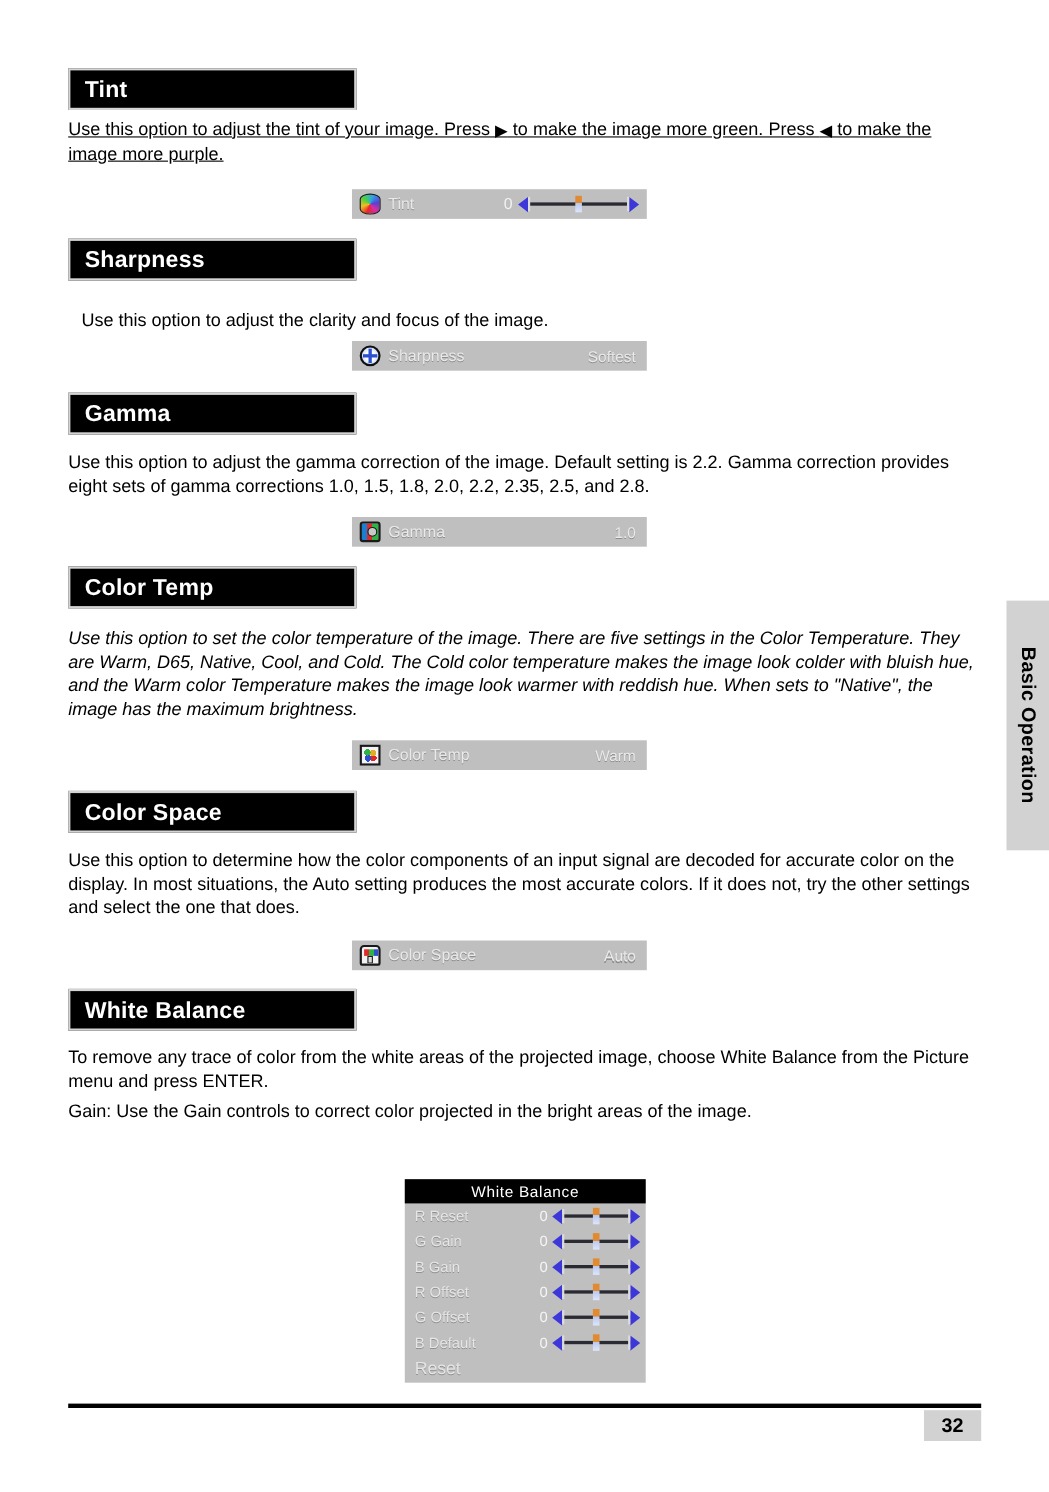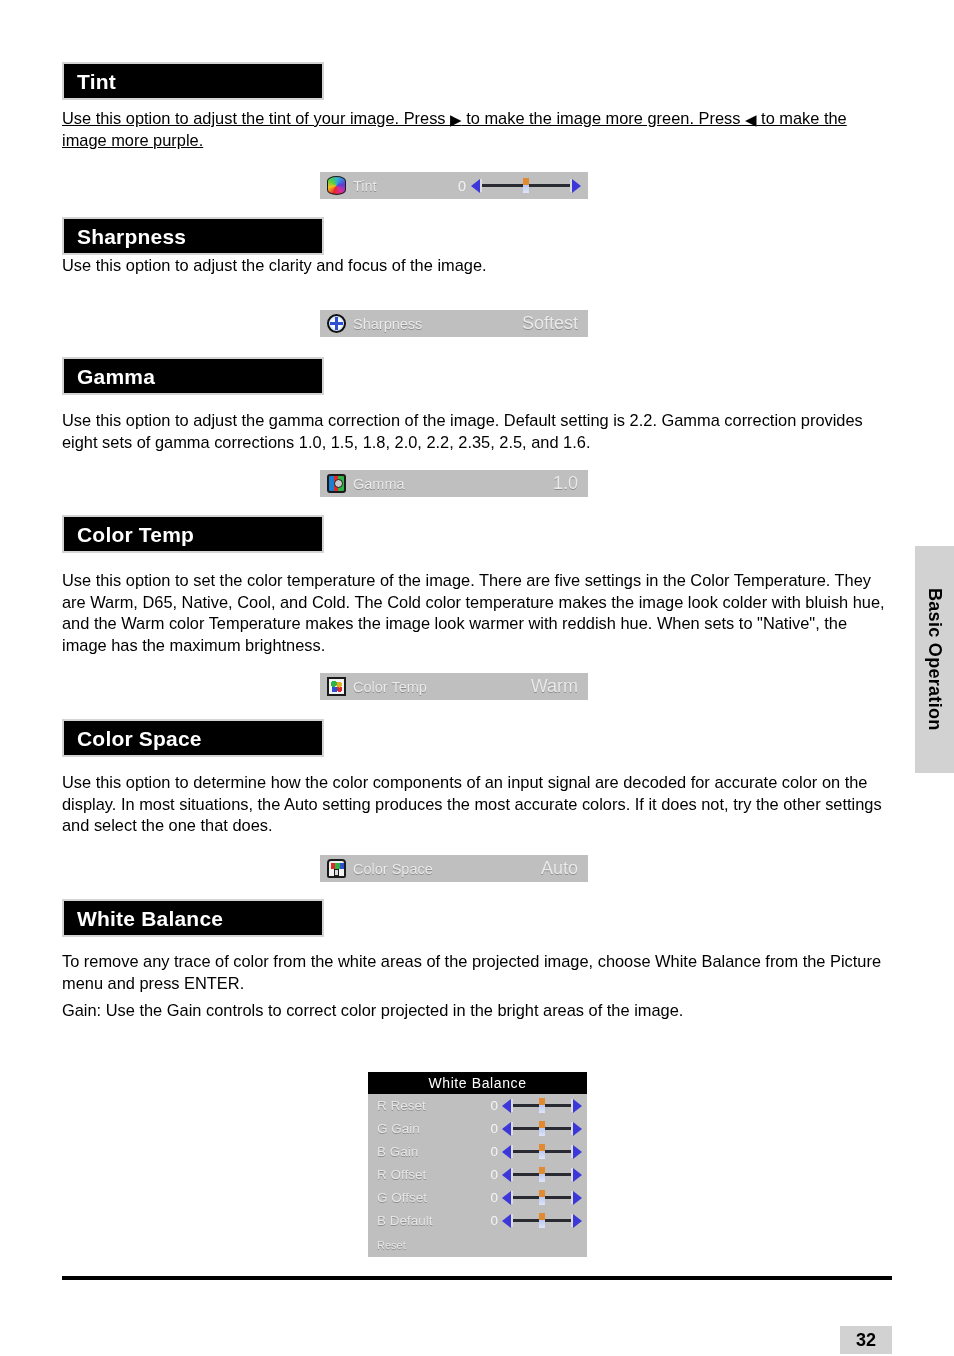--- a/index.html
+++ b/index.html
@@ -81,21 +81,21 @@
   }
   .osd-bar .osd-label {
     color: #eaeaea;
     font-size: 14.5px;
     text-shadow: 0 1px 0 #8c8c8c;
     flex: 1 1 auto;
     white-space: nowrap;
   }
   .osd-bar .osd-value {
     color: #eaeaea;
-    font-size: 18px;
+    font-size: 14px;
     text-shadow: 0 1px 0 #8c8c8c;
     margin-right: 10px;
     white-space: nowrap;
   }
   .osd-bar .osd-num {
     color: #f2f2f2;
     font-size: 14.5px;
     margin-right: 5px;
   }
 
@@ -281,21 +281,21 @@
     margin-right: 4px;
   }
   .wb-row .slider { margin-right: 4px; }
   .wb-reset {
     height: 25px;
     display: flex;
     align-items: center;
   }
   .wb-reset .wb-label {
     color: #e6e6e6;
-    font-size: 11px;
+    font-size: 16px;
     text-shadow: 0 1px 0 #8f8f8f;
     padding-left: 9px;
   }
 
   
   .side-tab {
     position: absolute;
     left: 915px;
     top: 546px;
     width: 39px;
@@ -329,21 +329,20 @@
     top: 1282px;
     width: 52px;
     height: 28px;
     background: #d2d2d2;
     display: flex;
     align-items: center;
     justify-content: center;
     font-size: 18px;
     font-weight: bold;
     color: #000;
-    margin-top: 44px;
   }
 </style>
 </head>
 <body>
 
 <div class="page">
 
   <div class="section-head" style="top:62px;">
     <span class="title">Tint</span>
   </div>
@@ -364,49 +363,49 @@
         <span class="cap-r"></span>
       </span>
       <span class="arrow-r"></span>
     </span>
   </div>
 
   <div class="section-head" style="top:217px;">
     <span class="title">Sharpness</span>
   </div>
 
-  <div class="para" style="top:255px; width:824px;">
+  <div class="para" style="top:281px; width:824px;margin-left:12px;">
     <span>Use this option to adjust the clarity and focus of the image.</span>
   </div>
 
   <div class="osd-bar" style="left:320px; top:310px; width:268px;">
     <span class="osd-icon ico-sharp"></span>
     <span class="osd-label">Sharpness</span>
     <span class="osd-value">Softest</span>
   </div>
 
   <div class="section-head" style="top:357px;">
     <span class="title">Gamma</span>
   </div>
 
   <div class="para" style="top:410px; width:824px;">
-    <span>Use this option to adjust the gamma correction of the image. Default setting is 2.2. Gamma correction provides eight sets of gamma corrections 1.0, 1.5, 1.8, 2.0, 2.2, 2.35, 2.5, and 1.6.</span>
+    <span>Use this option to adjust the gamma correction of the image. Default setting is 2.2. Gamma correction provides eight sets of gamma corrections 1.0, 1.5, 1.8, 2.0, 2.2, 2.35, 2.5, and 2.8.</span>
   </div>
 
   <div class="osd-bar" style="left:320px; top:470px; width:268px;">
     <span class="osd-icon ico-gamma"></span>
     <span class="osd-label">Gamma</span>
     <span class="osd-value">1.0</span>
   </div>
 
   <div class="section-head" style="top:515px;">
     <span class="title">Color Temp</span>
   </div>
 
-  <div class="para" style="top:570px; width:824px;">
+  <div class="para" style="top:570px; width:824px;font-style:italic;">
     <span>Use this option to set the color temperature of the image. There are five settings in the Color Temperature. They are Warm, D65, Native, Cool, and Cold. The Cold color temperature makes the image look colder with bluish hue, and the Warm color Temperature makes the image look warmer with reddish hue.  When sets to "Native", the image has the maximum brightness.</span>
   </div>
 
   <div class="osd-bar" style="left:320px; top:673px; width:268px;">
     <span class="osd-icon ico-ctemp"></span>
     <span class="osd-label">Color Temp</span>
     <span class="osd-value">Warm</span>
   </div>
 
   <div class="section-head" style="top:719px;">

